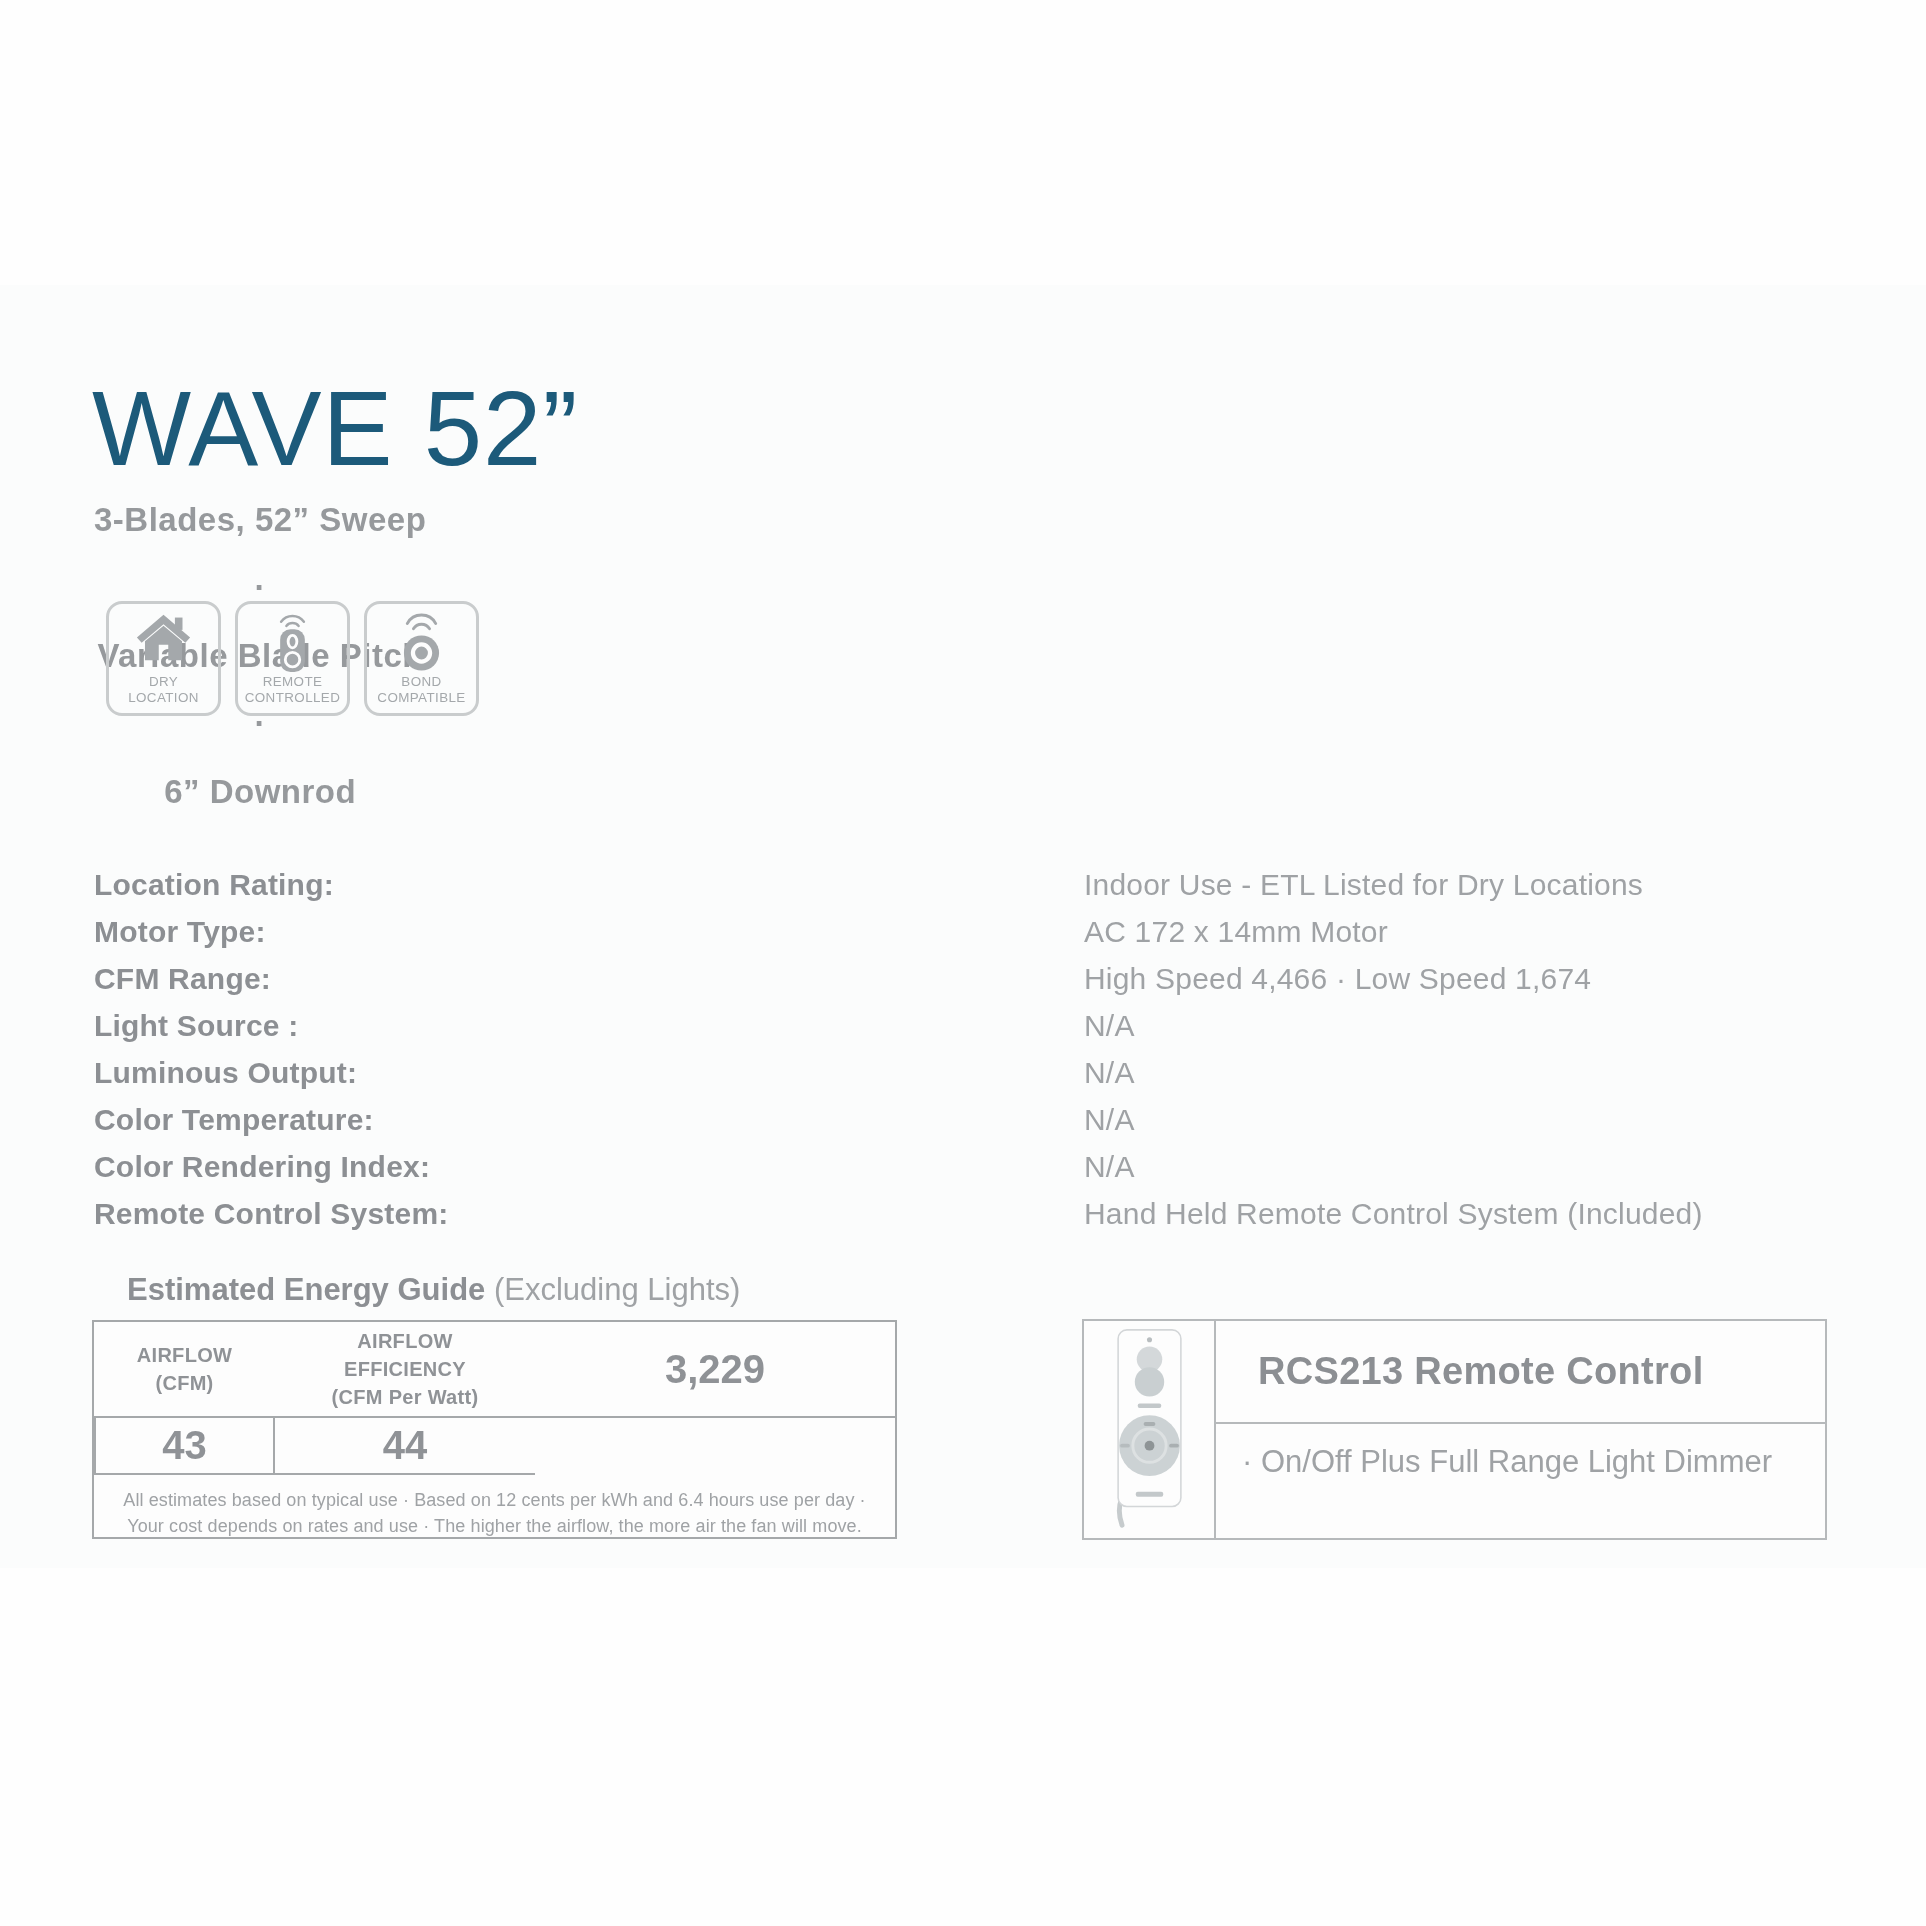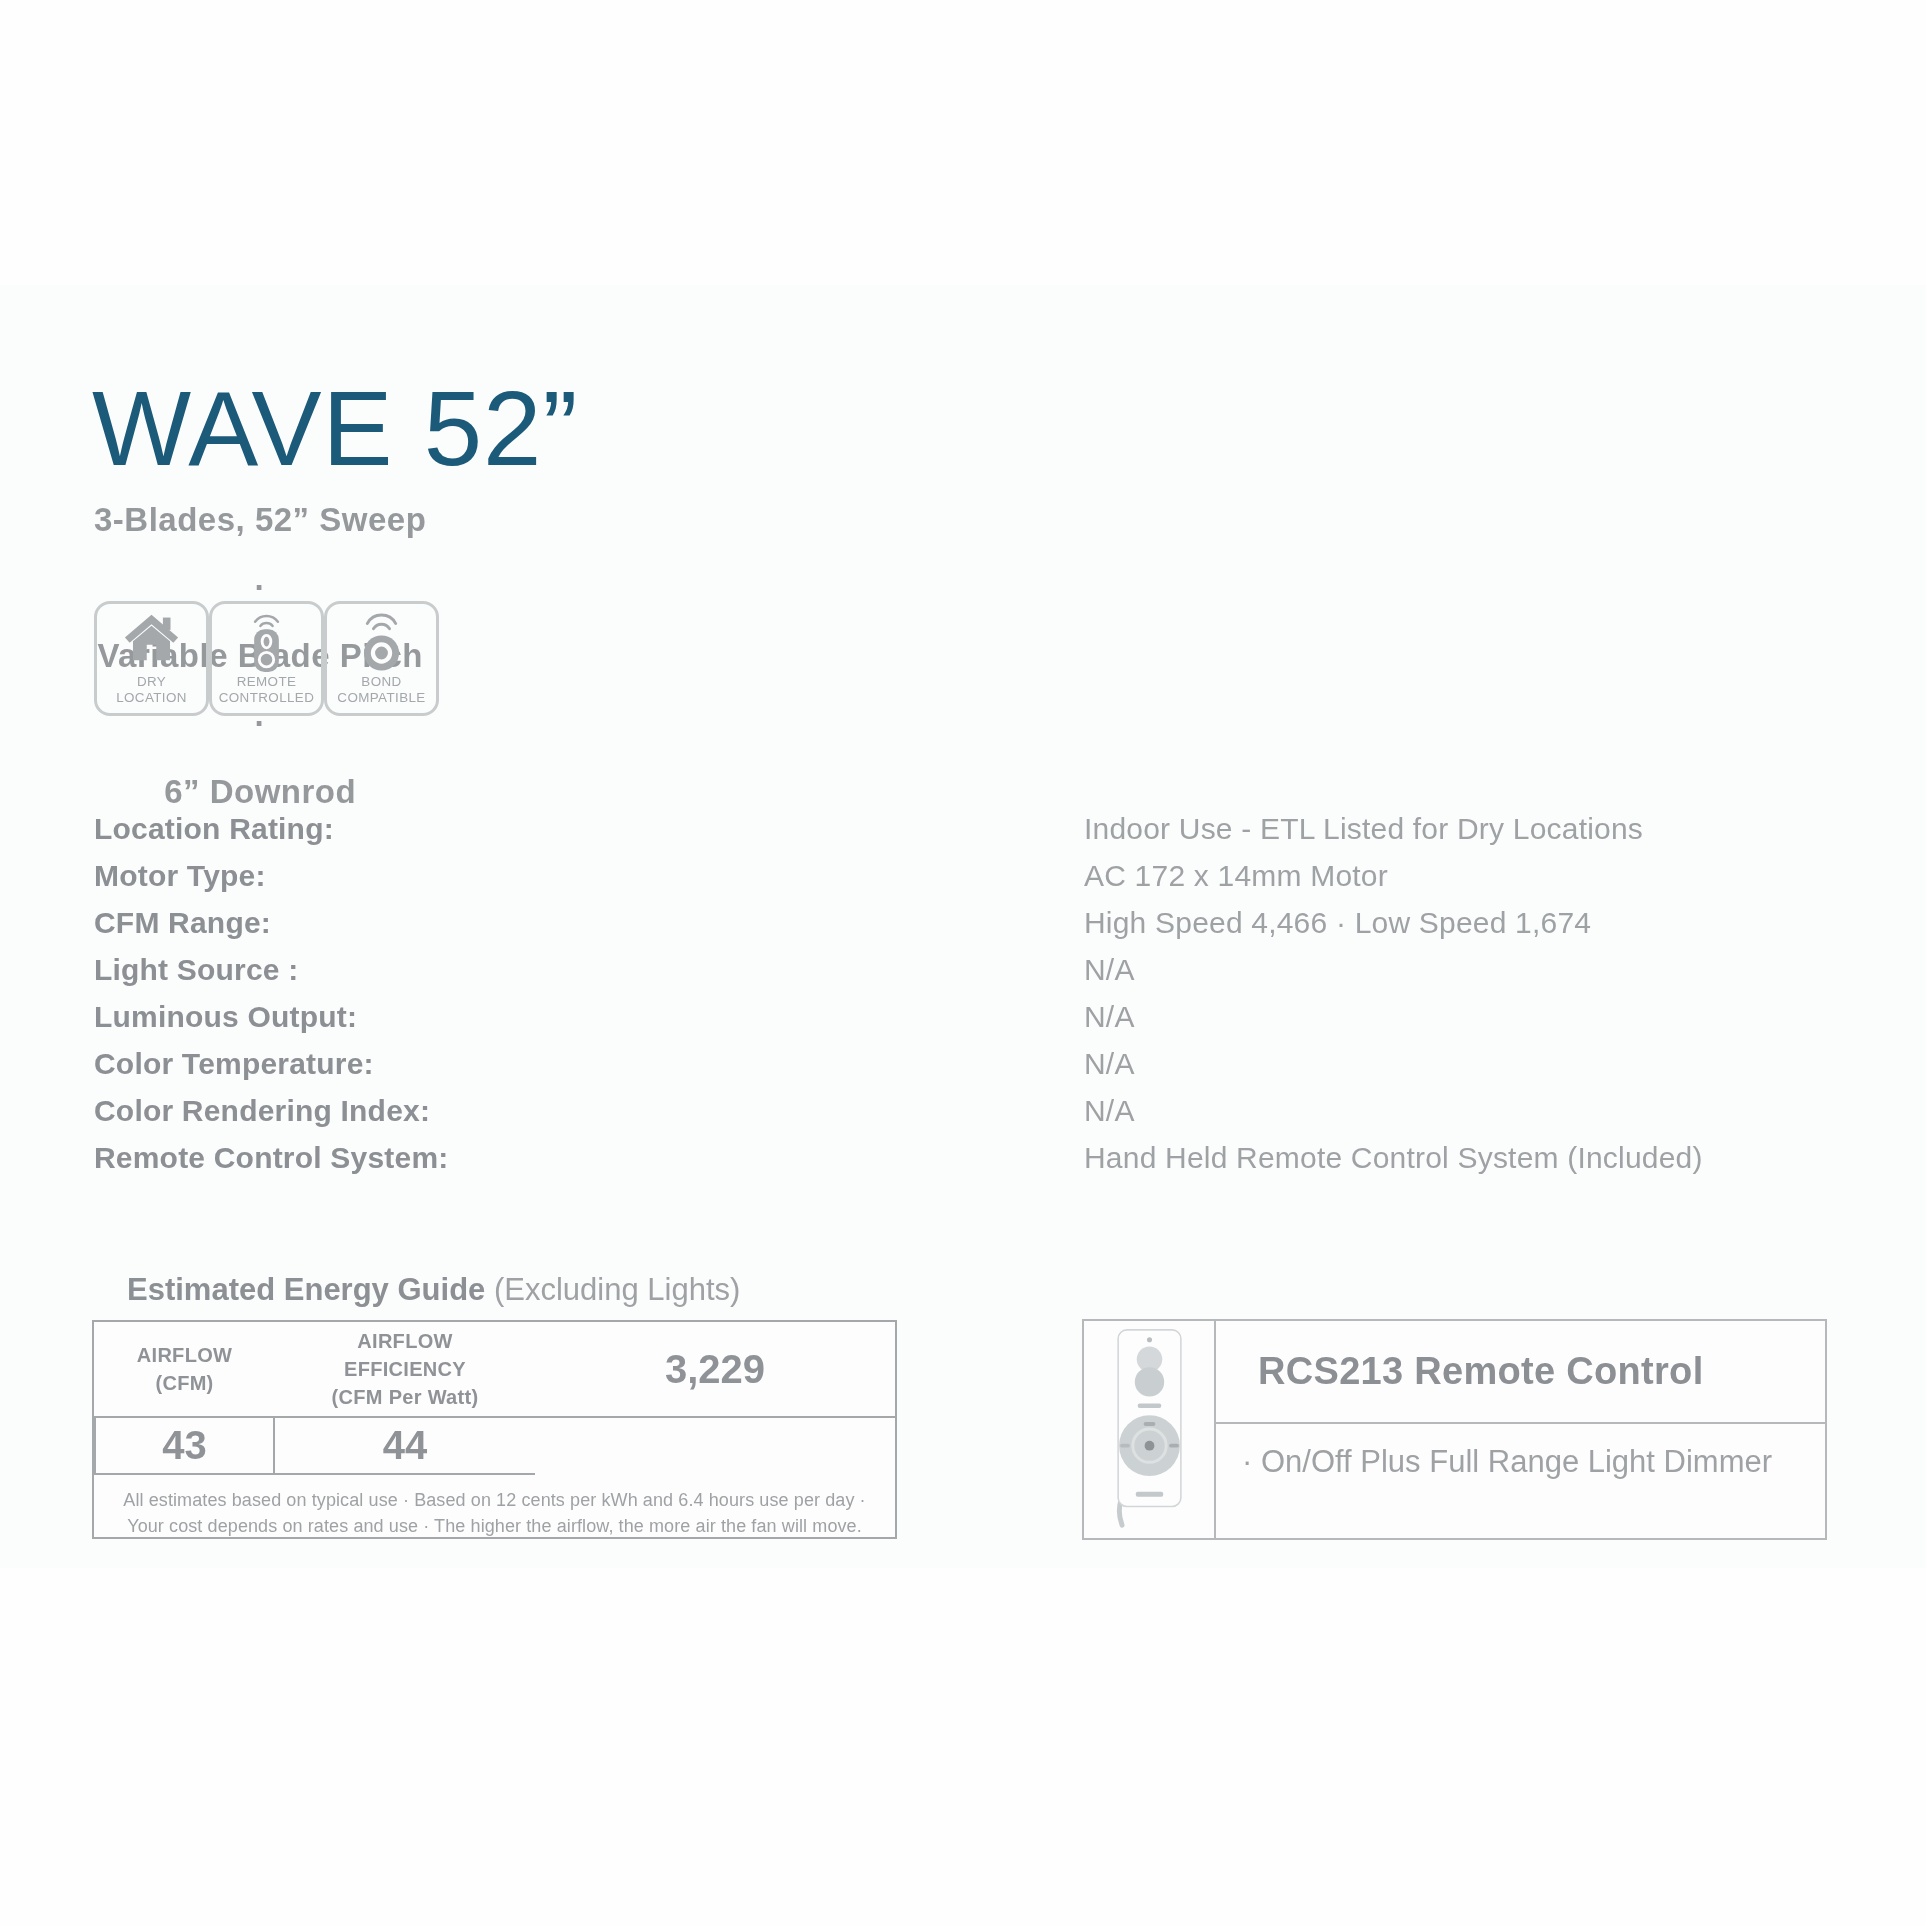--- a/index.html
+++ b/index.html
@@ -23,36 +23,36 @@
     color:#1c5a7a;letter-spacing:1px;
   }
   .subtitle{
     position:absolute;left:94px;top:501px;
     display:flex;align-items:center;gap:30px;
     font-size:33px;font-weight:700;color:#96999c;letter-spacing:0.5px;flex-direction:column;
   }
   .subtitle .dot{font-weight:700;color:#96999c;}
 
   
-  .badges{position:absolute;left:94px;top:601px;display:flex;gap:0;}
+  .badges{position:absolute;left:106px;top:601px;display:flex;gap:14px;}
   .badge{
     width:115px;height:115px;
     border:3px solid #c9cccd;border-radius:16px;
     background:transparent;
     display:flex;flex-direction:column;align-items:center;justify-content:flex-end;
     padding-bottom:7px;box-sizing:border-box;position:relative;
   }
   .badge .icon-wrap{position:absolute;top:8px;left:0;width:100%;display:flex;justify-content:center;}
   .badge-label{
     font-size:13.4px;line-height:1.2;color:#a4a8ab;text-align:center;
     letter-spacing:0.4px;font-weight:400;
   }
 
   
-  .specs{position:absolute;left:94px;top:812px;width:1742px;text-align:right;}
+  .specs{position:absolute;left:94px;top:868px;width:1742px;text-align:right;}
   .spec-row{position:relative;height:47px;}
   .spec-label{
     position:absolute;left:0;top:0;
     font-size:30px;font-weight:700;color:#8c8f93;letter-spacing:0.2px;
   }
   .spec-value{
     position:absolute;left:990px;top:0;
     font-size:30px;font-weight:400;color:#9fa2a5;letter-spacing:0.2px;
   }
 

